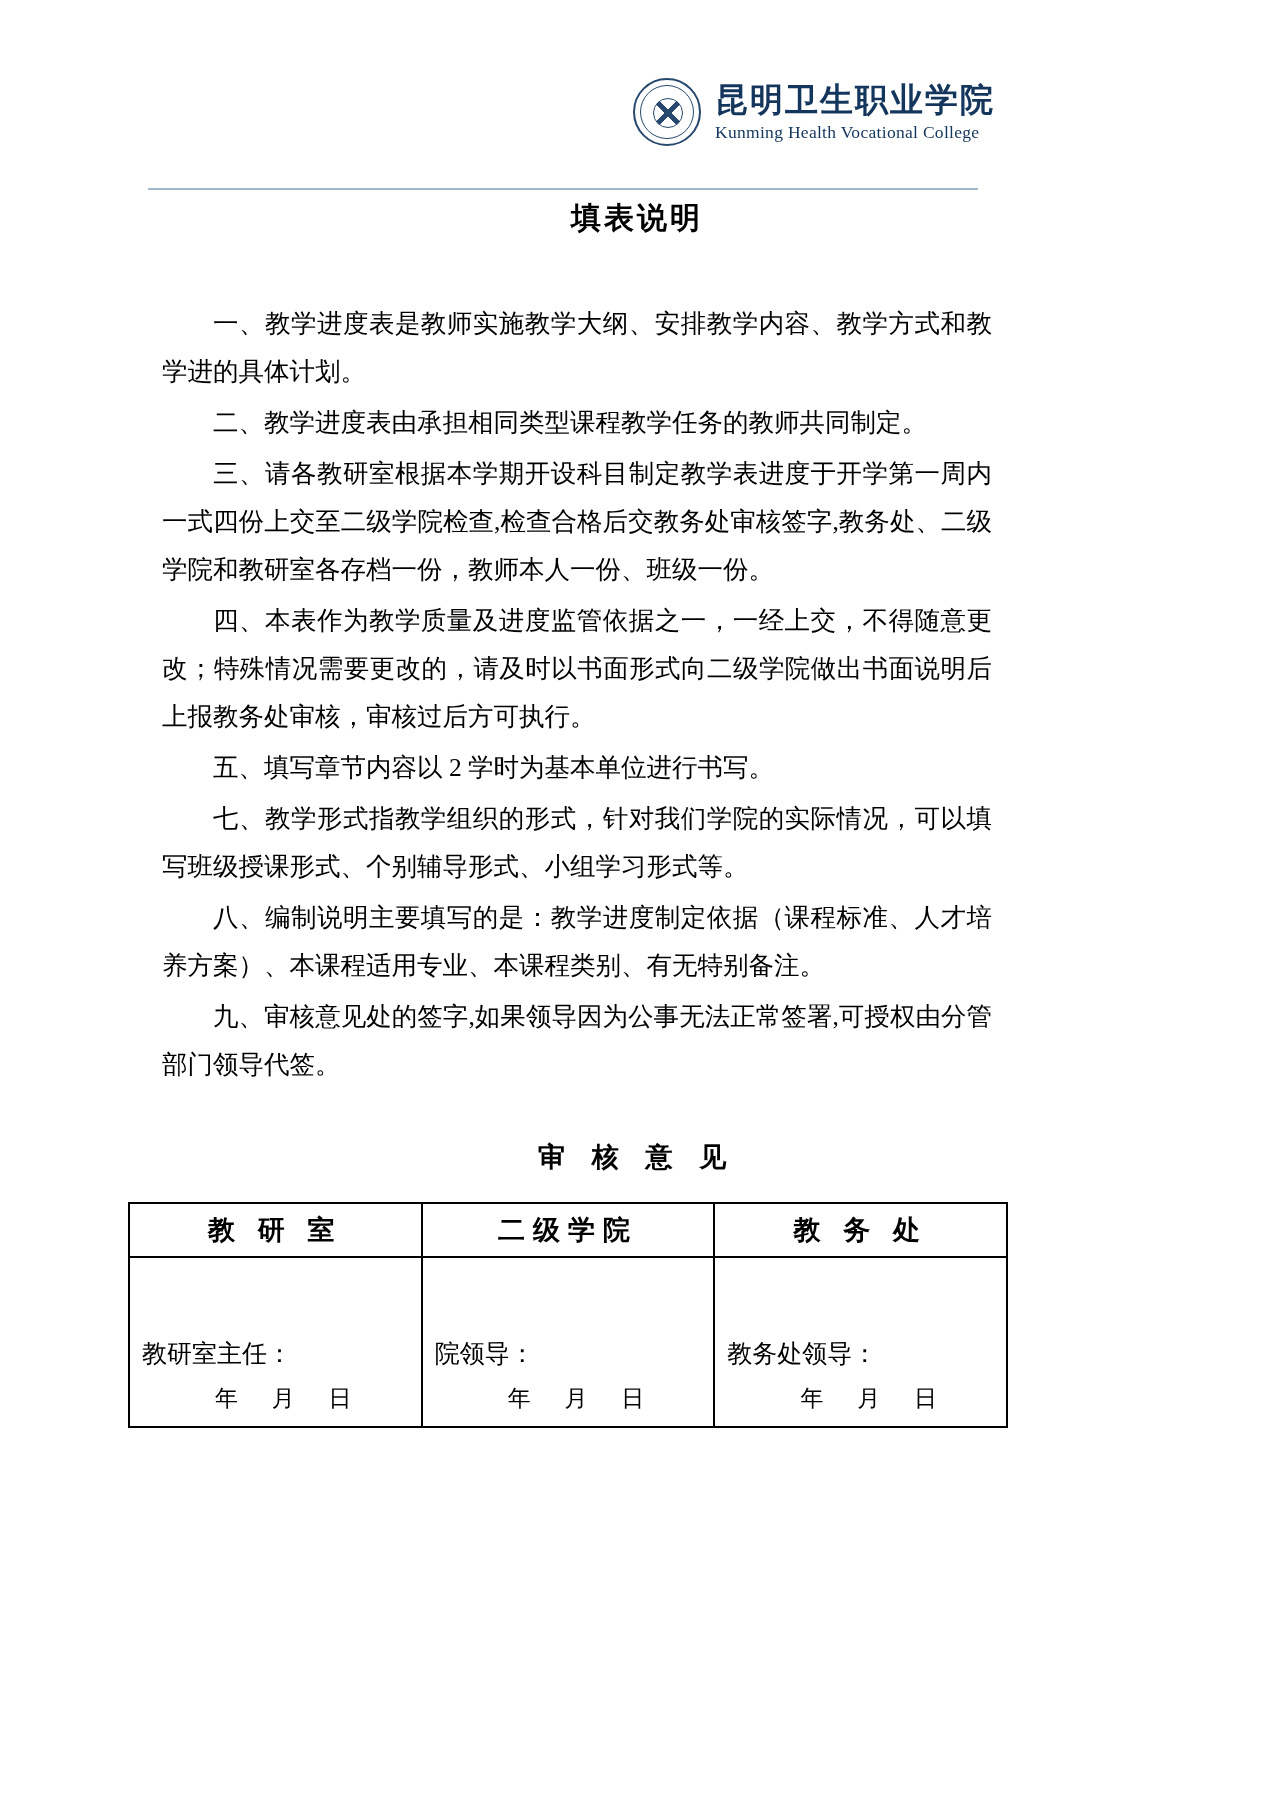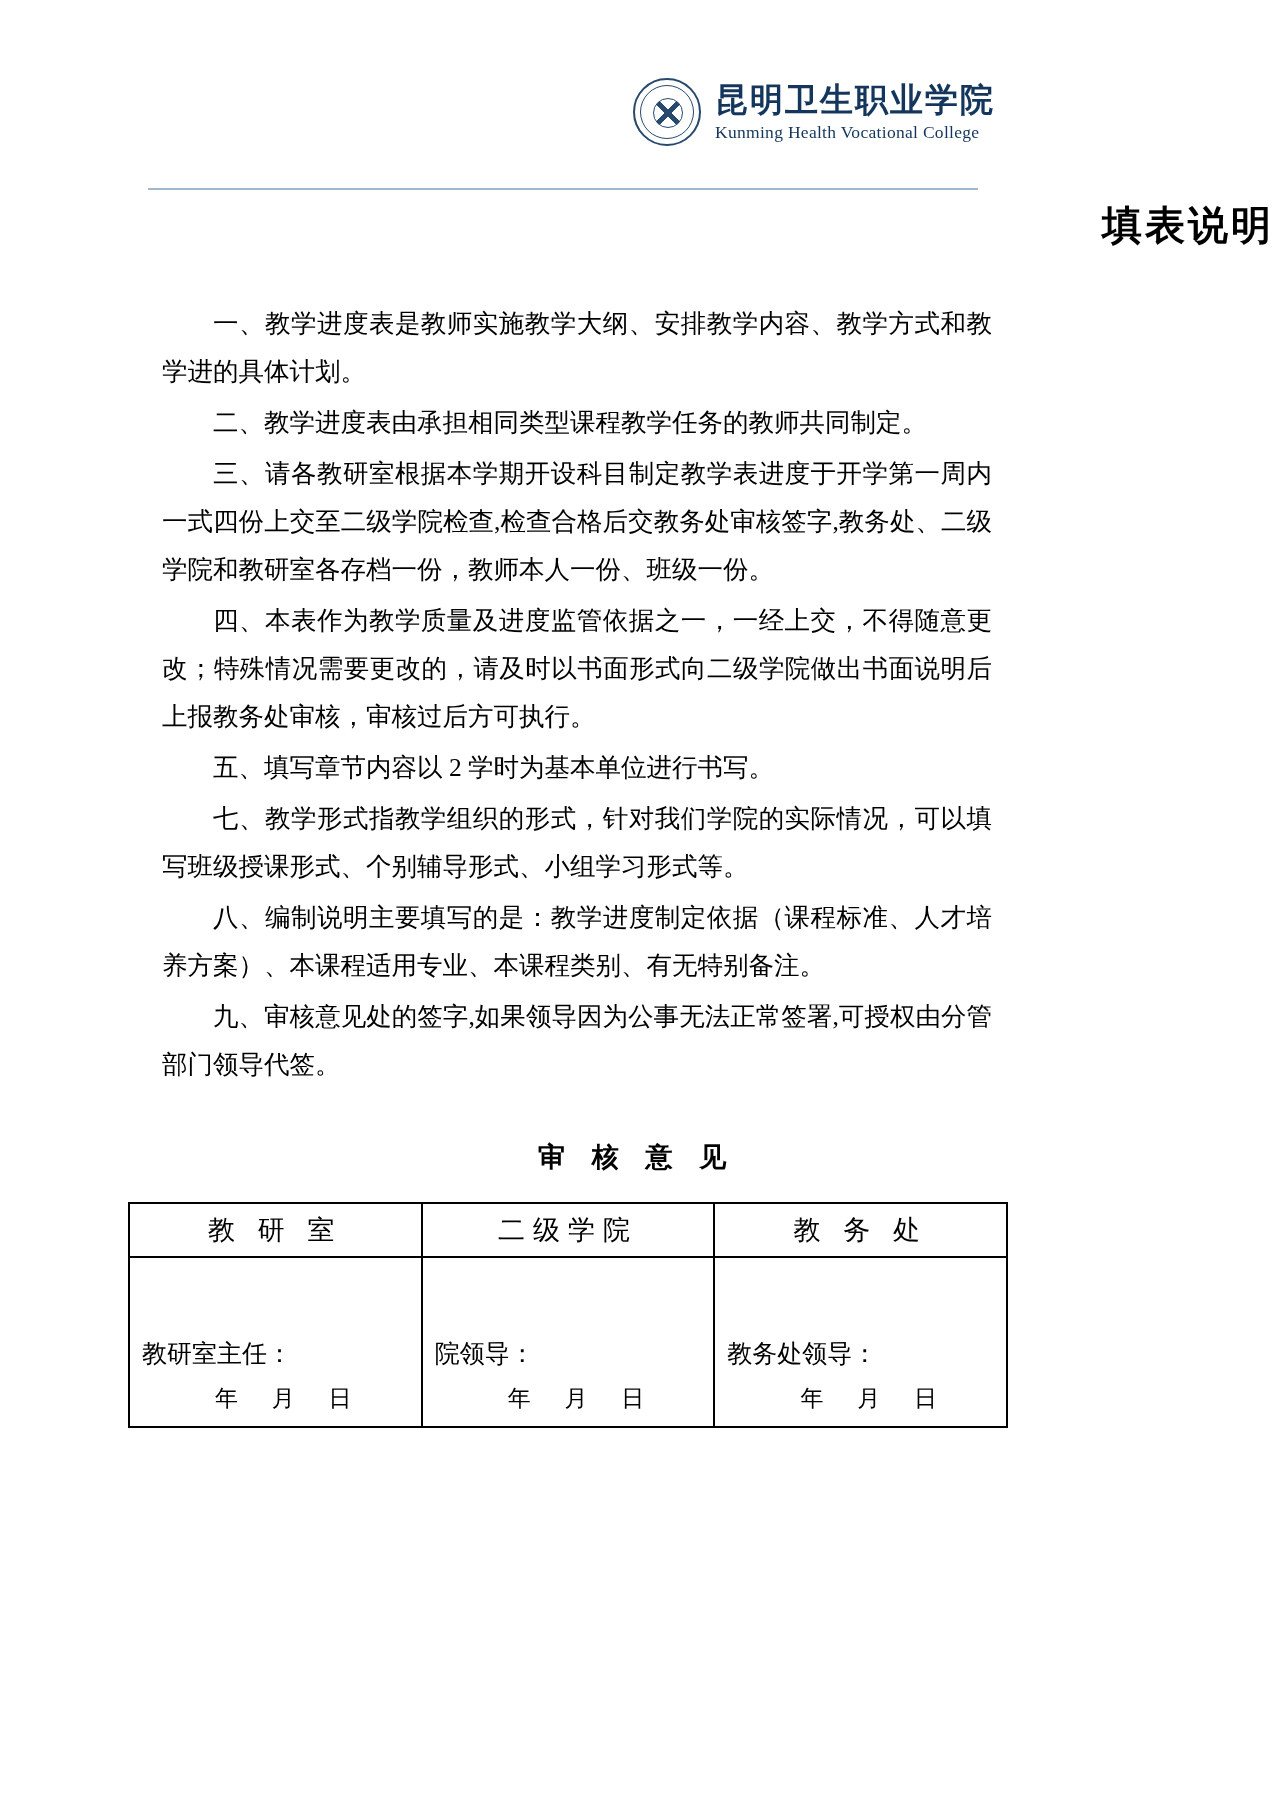--- a/index.html
+++ b/index.html
@@ -92,23 +92,23 @@
     height: 2px;
     background: #9fb8cd;
   }
 
   
   .doc-title {
     position: absolute;
     top: 198px;
     left: 0;
     width: 1274px;
-    text-align: right;
+    text-align: center;
     font-family: "DejaVu Serif", "Liberation Serif", serif;
-    font-size: 40px;
+    font-size: 30px;
     font-weight: 700;
     letter-spacing: 3px;
   }
 
   
   .body-text {
     position: absolute;
     top: 300px;
     left: 148px;
     width: 830px;
@@ -150,21 +150,21 @@
     border-collapse: collapse;
     table-layout: fixed;
   }
   .sig-table th, .sig-table td {
     border: 2px solid #000;
     padding: 0;
   }
   .sig-table th {
     height: 52px;
     font-size: 27px;
-    font-weight: 400;
+    font-weight: 700;
     letter-spacing: 8px;
   }
   .sig-table td {
     height: 168px;
     vertical-align: bottom;
   }
   .cell-inner {
     position: relative;
     height: 168px;
   }

